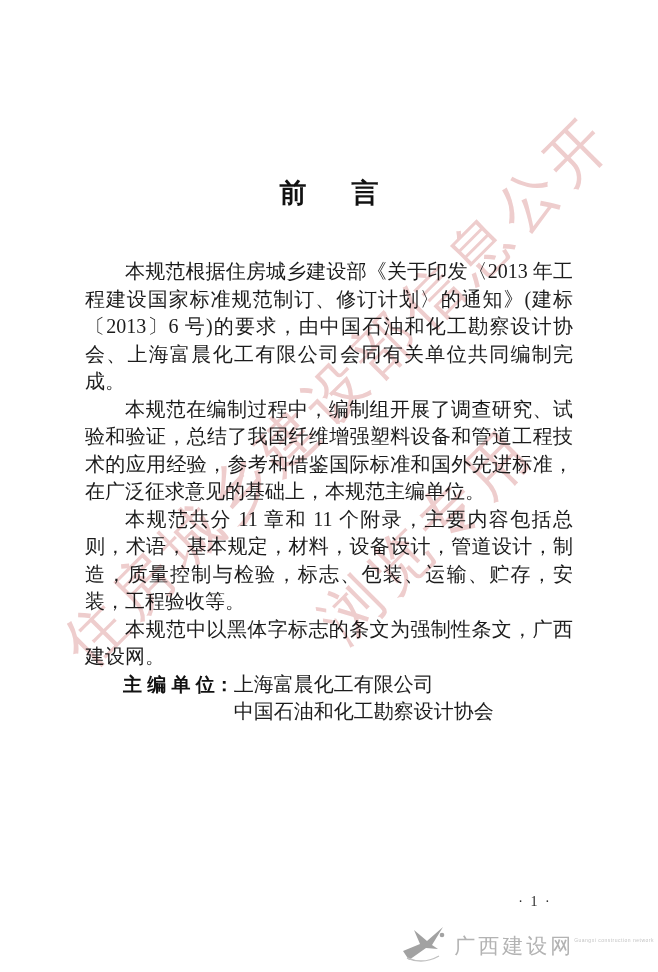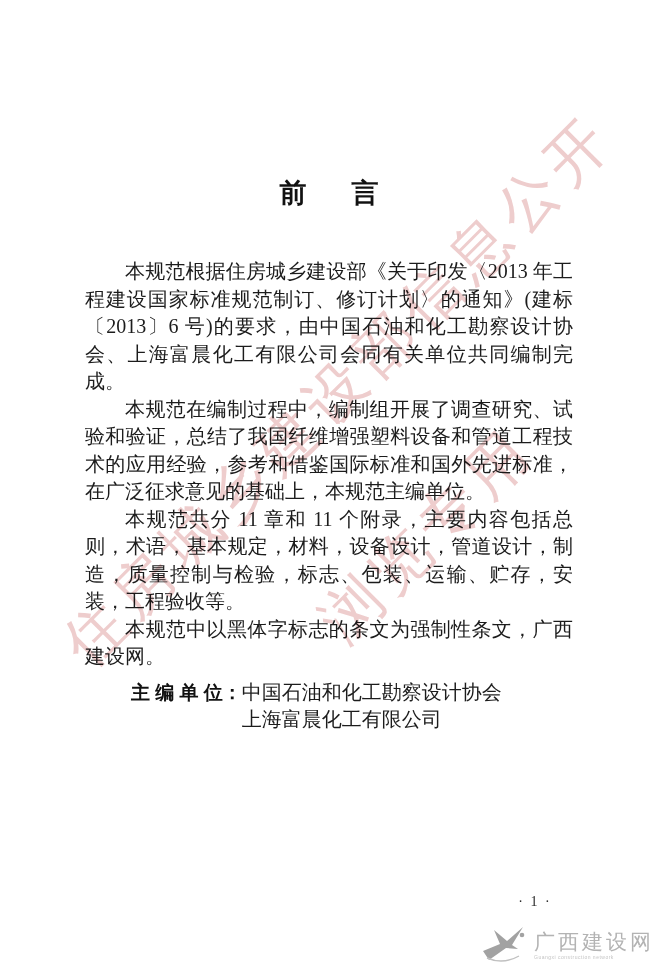--- a/index.html
+++ b/index.html
@@ -23,21 +23,21 @@
   .body-block{
     position:absolute;
     top:258px;left:85px;width:488px;
     font-size:20px;line-height:27.5px;
     text-align:justify;
   }
   .body-block p{
     margin:0;padding:0;
     text-indent:2em;
   }
-  .credits{margin:8px;padding-left:38px;}
+  .credits{margin:0;padding-left:38px;}
   .credit-row{display:flex;align-items:flex-start;}
   .credit-label{
     flex:0 0 auto;
     font-family:"Liberation Sans","DejaVu Sans",sans-serif;
     font-weight:bold;font-size:19px;line-height:27.5px;
     white-space:nowrap;
     color:#111;
   }
   .credit-names{flex:1 1 auto;}
   .credit-names div{line-height:27.5px;white-space:nowrap;}
@@ -62,21 +62,21 @@
     text-align:center;
     font-size:14px;letter-spacing:2px;
     color:#2a2a2a;
   }
   .logo{
     position:absolute;
     right:4px;top:924px;
     display:flex;align-items:center;gap:3px;
   }
   .logo-star{flex:0 0 auto;}
-  .logo-textcol{display:flex;flex-direction:column;line-height:1;}
+  .logo-textcol{display:flex;flex-direction:row;line-height:1;}
   .logo-text{
     font-size:21px;letter-spacing:3px;
     color:#b3b3b3;
   }
   .logo-tagline{
     font-size:5px;letter-spacing:0.5px;
     color:#c4c4c4;
     margin-top:2px;
     font-family:"Liberation Sans","DejaVu Sans",sans-serif;
   }
@@ -97,22 +97,22 @@
   <div class="body-block">
     <p>本规范根据住房城乡建设部《关于印发〈2013 年工程建设国家标准规范制订、修订计划〉的通知》(建标〔2013〕6 号)的要求，由中国石油和化工勘察设计协会、上海富晨化工有限公司会同有关单位共同编制完成。</p>
     <p>本规范在编制过程中，编制组开展了调查研究、试验和验证，总结了我国纤维增强塑料设备和管道工程技术的应用经验，参考和借鉴国际标准和国外先进标准，在广泛征求意见的基础上，本规范主编单位。</p>
     <p>本规范共分 11 章和 11 个附录，主要内容包括总则，术语，基本规定，材料，设备设计，管道设计，制造，质量控制与检验，标志、包装、运输、贮存，安装，工程验收等。</p>
     <p>本规范中以黑体字标志的条文为强制性条文，广西建设网。</p>
 
     <div class="credits">
       <div class="credit-row">
         <div class="credit-label">主 编 单 位：</div>
         <div class="credit-names">
+          <div>上海富晨化工有限公司</div>
           <div>中国石油和化工勘察设计协会</div>
-          <div>上海富晨化工有限公司</div>
         </div>
       </div>
       <div class="credit-row">
       </div>
     </div>
   </div>
 
   <div class="page-number">· 1 ·</div>
 
   <div class="logo">

